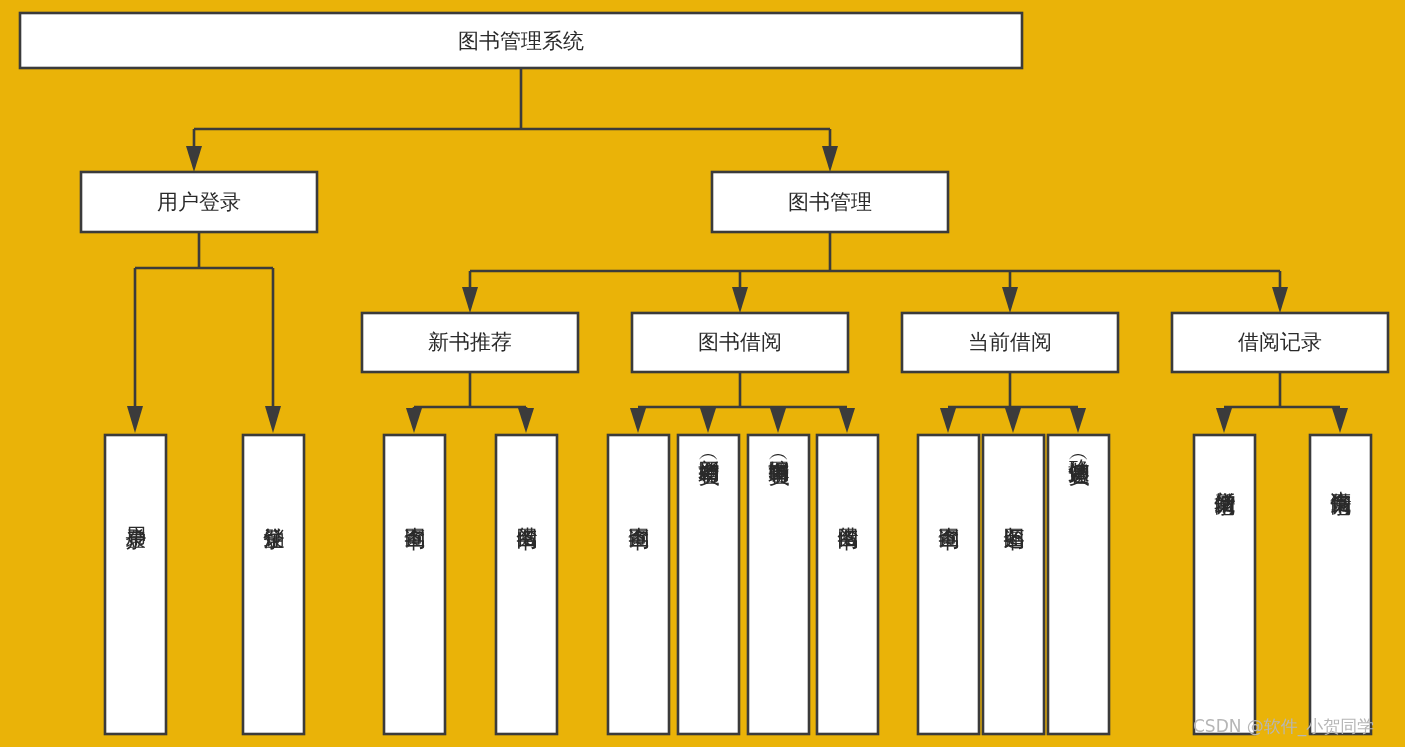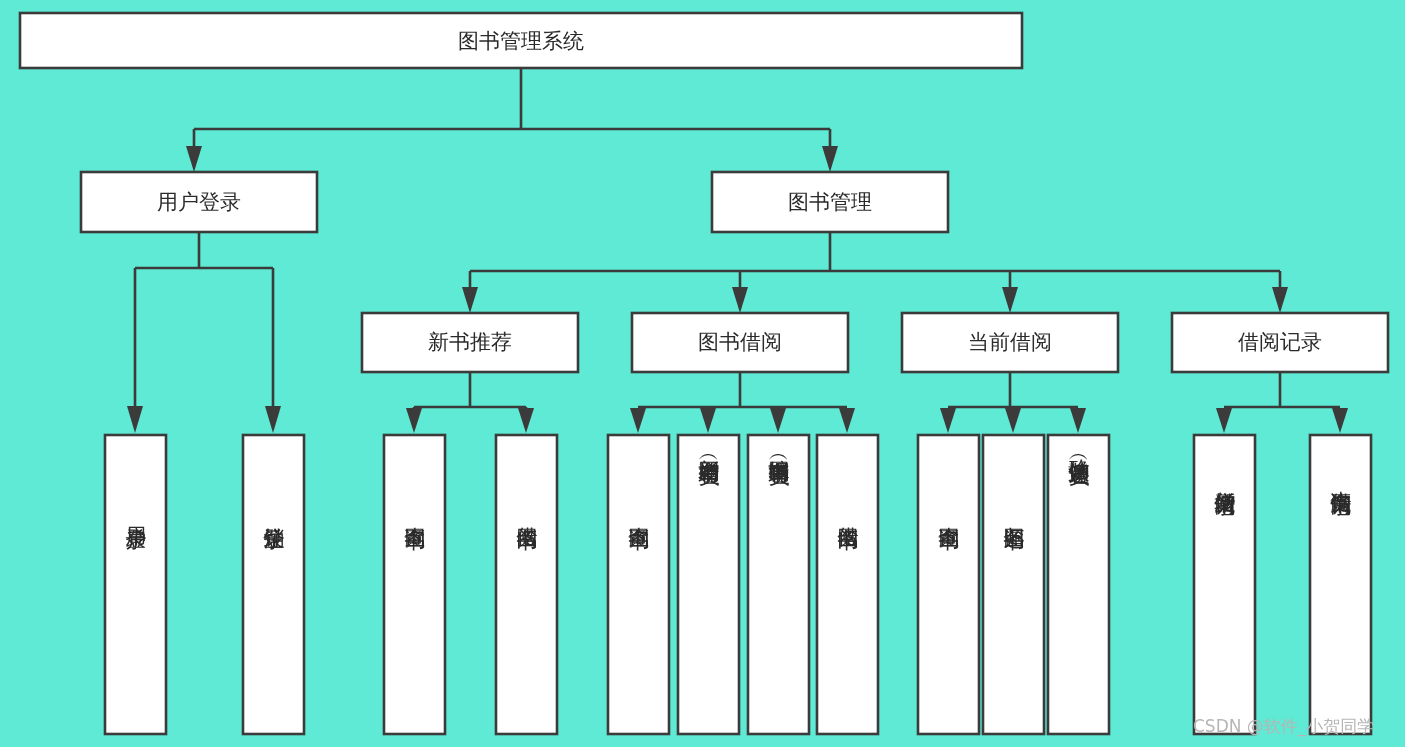--- a/index.html
+++ b/index.html
@@ -8,21 +8,21 @@
     padding: 0;
     background: #ffffff;
   }
   body {
     font-family: "DejaVu Sans", "Liberation Sans", sans-serif;
   }
   #diagram-root {
     position: relative;
     width: 1405px;
     height: 747px;
-    background: #5eead4;
+    background: #eab308;
     overflow: hidden;
   }
   svg.diagram-canvas {
     position: absolute;
     left: 0;
     top: 0;
     width: 1405px;
     height: 747px;
     display: block;
   }

